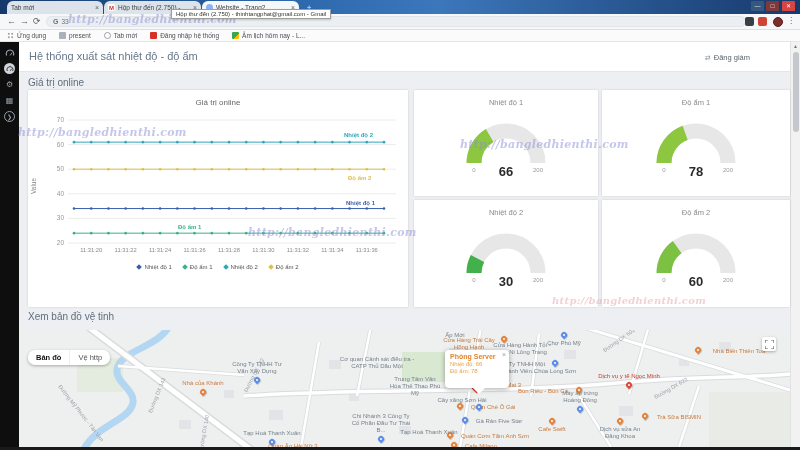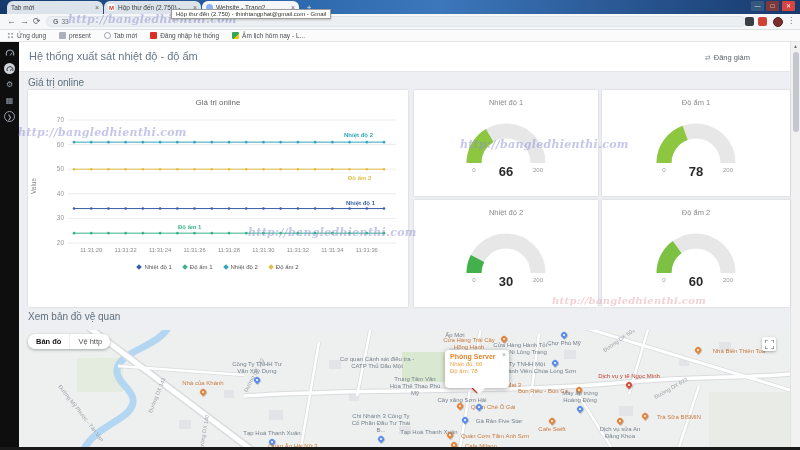--- a/index.html
+++ b/index.html
@@ -62,21 +62,21 @@
   .legend .mk{display:inline-block;width:4px;height:4px;transform:rotate(45deg);margin-right:3px;}
   
   .gauges{position:absolute;left:414px;top:90px;width:376px;height:217px;display:grid;
     grid-template-columns:184px 188px;grid-template-rows:106px 107px;gap:4px;z-index:2;}
   .gauge-card{position:relative;}
   .g-title{text-align:center;font-size:7.5px;color:#8a8a8a;padding-top:8px;}
   .g-svg{display:block;margin:2px auto 0;width:150px;height:70px;}
   
   .map{position:absolute;left:19px;top:330px;width:771px;height:117px;background:#eef0ef;overflow:hidden;z-index:3;}
   .map-bg{position:absolute;left:0;top:0;}
-  .map-ctl{position:absolute;left:9px;top:4px;display:flex;background:#fff;box-shadow:0 1px 3px rgba(0,0,0,.3);border-radius:7px;overflow:hidden;z-index:6;}
+  .map-ctl{position:absolute;left:9px;top:20px;display:flex;background:#fff;box-shadow:0 1px 3px rgba(0,0,0,.3);border-radius:7px;overflow:hidden;z-index:6;}
   .map-ctl span{padding:3px 8px;font-size:7.5px;}
   .mc-map{font-weight:bold;color:#111;}
   .mc-sat{color:#565656;border-left:1px solid #eee;}
   .fullscreen-btn{position:absolute;right:14px;top:7px;width:14px;height:14px;background:#fff;border-radius:2px;box-shadow:0 1px 3px rgba(0,0,0,.3);
     display:flex;align-items:center;justify-content:center;z-index:6;}
   .ml{position:absolute;font-size:6px;line-height:1.15;text-align:center;z-index:4;}
   .ml.g{color:#75818c}.ml.o{color:#c8793d}.ml.r{color:#c2402e}
   .ml.road{color:#9aa2a9;font-size:5.5px;white-space:nowrap;}
   .pin{position:absolute;width:6px;height:6px;border-radius:50% 50% 50% 0;transform:rotate(-45deg);box-shadow:0 1px 1px rgba(0,0,0,.25);}
   .pin::after{content:'';position:absolute;left:1.6px;top:1.6px;right:1.6px;bottom:1.6px;border-radius:50%;background:#fff;}
@@ -352,21 +352,21 @@
         <svg class="g-svg" viewBox="0 0 150 70">
           <path d="M43,53.99999999999999 A32,32 0 0 1 107,54" stroke="#e7e7e7" stroke-width="15" fill="none"></path>
           <path d="M43,53.99999999999999 A32,32 0 0 1 56.19087192664087,28.11145618000168" stroke="#7cc142" stroke-width="15" fill="none"></path>
           <text x="43" y="63" text-anchor="middle" font-size="6" fill="#9a9a9a">0</text>
           <text x="107" y="63" text-anchor="middle" font-size="6" fill="#9a9a9a">200</text>
           <text x="75" y="67" text-anchor="middle" font-size="13" font-weight="bold" fill="#2b2b2b">60</text>
         </svg>
       </div>
     </div>
 
-  <div class="sec-label" style="left:28px;top:311px;">Xem bản đồ vệ quan</div>
+  <div class="sec-label" style="left:28px;top:311px;">Xem bản đồ vệ tinh</div>
 
   <div class="map">
     <svg class="map-bg" width="771" height="117" viewBox="0 0 771 117" preserveAspectRatio="none">
       <rect width="771" height="117" fill="#eef0ef"></rect>
       <rect x="383" y="22" width="46" height="30" fill="#d9e8d0"></rect>
       <rect x="58" y="28" width="46" height="34" fill="#e4ecdf"></rect>
       <rect x="690" y="62" width="85" height="56" fill="#e9ece6"></rect>
       <g fill="#e2e4e7">
         <rect x="250" y="80" width="14" height="10"></rect>
           <rect x="310" y="30" width="12" height="9"></rect>

